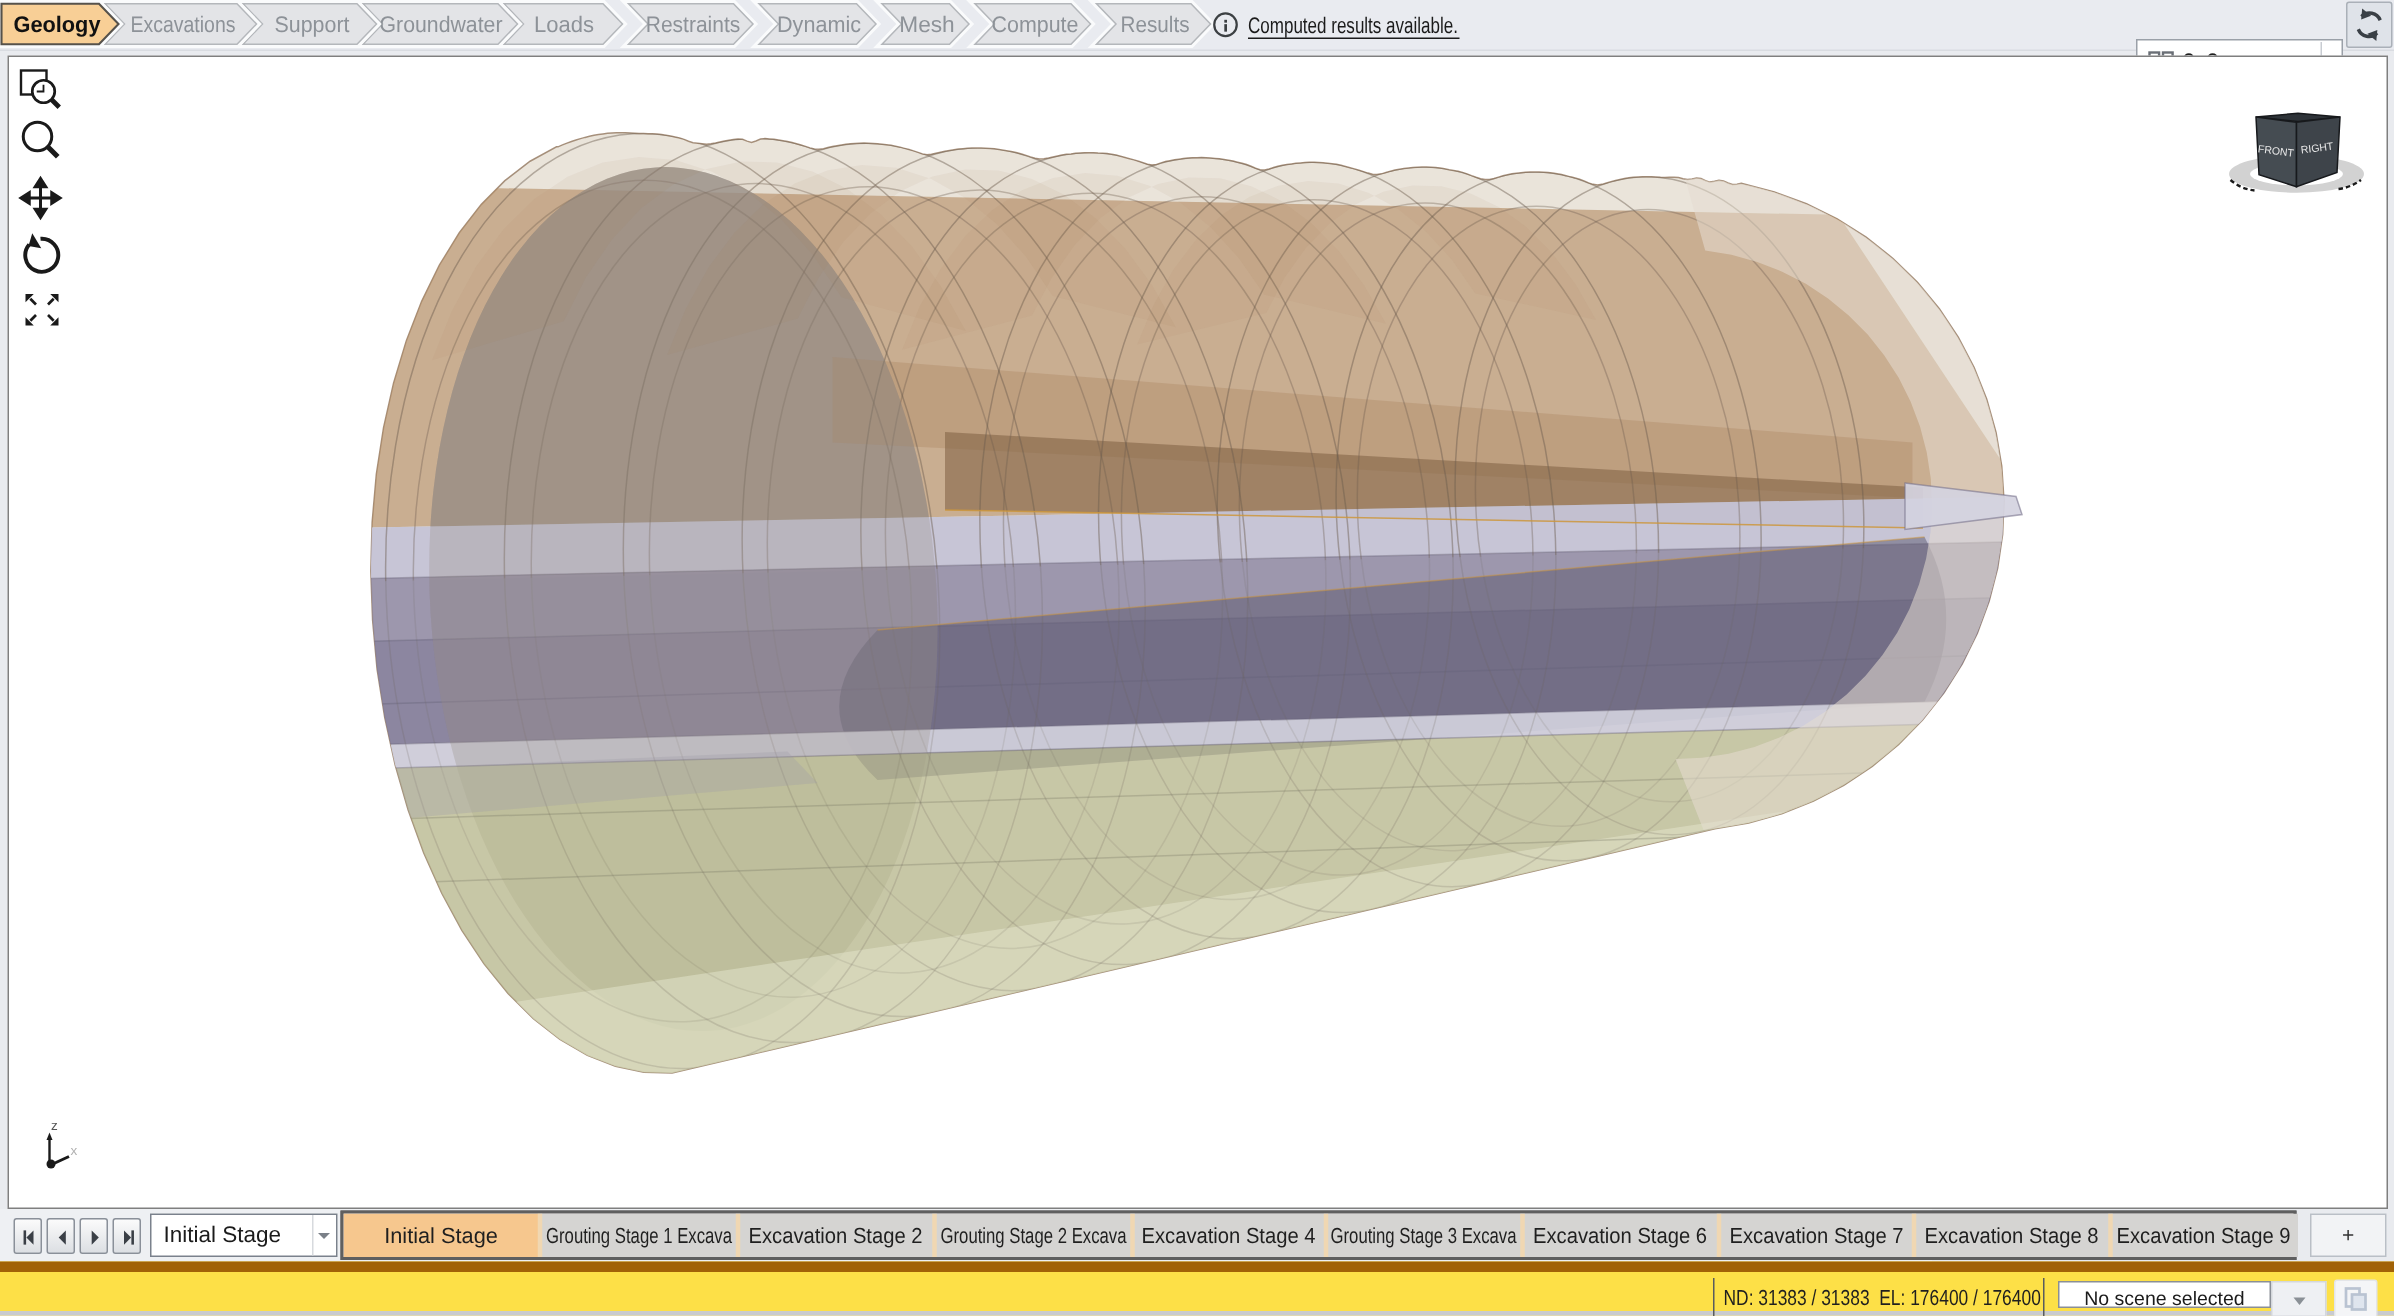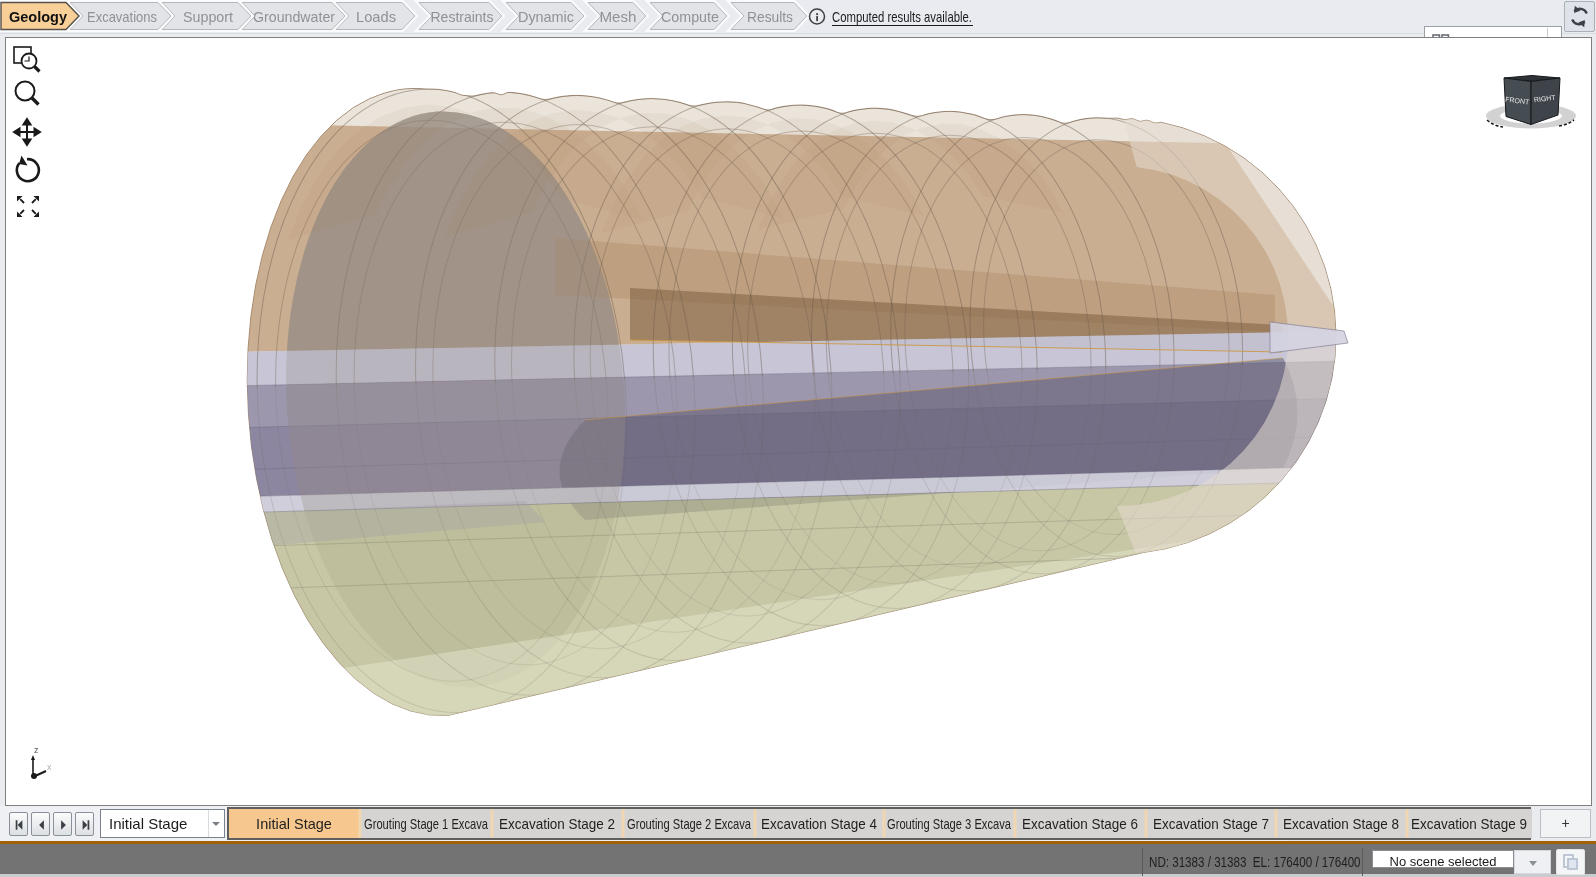--- a/index.html
+++ b/index.html
@@ -11,21 +11,21 @@
 #combo .arr { position:absolute; right:3px; top:13px; width:0; height:0; border-left:4px solid transparent; border-right:4px solid transparent; border-top:5px solid #7a8088; }
 #refresh { position:absolute; left:1564px; top:1px; width:31px; height:31px; background:#dfe3e9; border:1px solid #aab0b8; border-radius:2px; }
 #stagebar { position:absolute; left:0; top:806px; width:1288px; height:35px; background:#eef0f3; }
 .navbtn { position:absolute; top:6px; width:19px; height:24px; background:linear-gradient(#fbfbfb,#dcdfe3); border:1px solid #8a9099; border-radius:2px; }
 #stagedrop { position:absolute; left:100px; top:3px; width:125px; height:29px; background:#ffffff; border:1px solid #7a818c; font-size:15px; color:#1b1b1b; line-height:27px; padding-left:8px; }
 #stagedrop .sep { position:absolute; right:15px; top:0; bottom:0; width:1px; background:#d7dade; }
 #stagedrop .arr { position:absolute; right:4px; top:12px; width:0; height:0; border-left:4px solid transparent; border-right:4px solid transparent; border-top:4px solid #7a8088; }
 #tabstrip { position:absolute; left:227px; top:1px; width:1304px; height:33px; background:#5f5f5f; border:2px solid #5f5f5f; }
 #tabsinner { position:absolute; left:0; top:0; right:0; bottom:0; background:#d5d4d2; }
 #plusbtn { position:absolute; left:1540px; top:3px; width:51px; height:29px; background:#f2f3f5; border:1px solid #babfc6; text-align:center; line-height:27px; font-size:14px; color:#333; }
-#statusbar { position:absolute; left:0; top:841px; width:1596px; height:36px; background:#737373; border-top:3px solid #a16207; border-bottom:3px solid #c9cbcf; }
+#statusbar { position:absolute; left:0; top:841px; width:1596px; height:36px; background:#fde047; border-top:7px solid #a16207; border-bottom:3px solid #c9cbcf; }
 .vdiv { position:absolute; top:4px; height:28px; width:1px; background:#595b5e; }
 #nd { position:absolute; left:1149px; top:10px; font-size:14.5px; color:#1f1f1f; transform:scaleX(0.80); transform-origin:0 0; white-space:nowrap; }
 #noscene { position:absolute; left:1372px; top:6px; width:142px; height:18px; background:#ffffff; border:1px solid #8a8f96; text-align:center; line-height:22px; font-size:13px; color:#1b1b1b; }
 #nsarr { position:absolute; left:1514px; top:6px; width:37px; height:24px; background:#eef0f3; border:1px solid #d4d7db; }
 #nsarr .arr { position:absolute; left:14px; top:10px; width:0; height:0; border-left:4.5px solid transparent; border-right:4.5px solid transparent; border-top:5px solid #8a9096; }
 #sceneicon { position:absolute; left:1556px; top:5px; width:29px; height:26px; background:#f4f5f7; border:1px solid #e3e5e9; border-radius:2px; }
 </style></head>
 <body>
 <div id="topbar">
 <svg width="1100" height="34" viewBox="0 0 1100 34" style="position:absolute;left:0;top:0">

